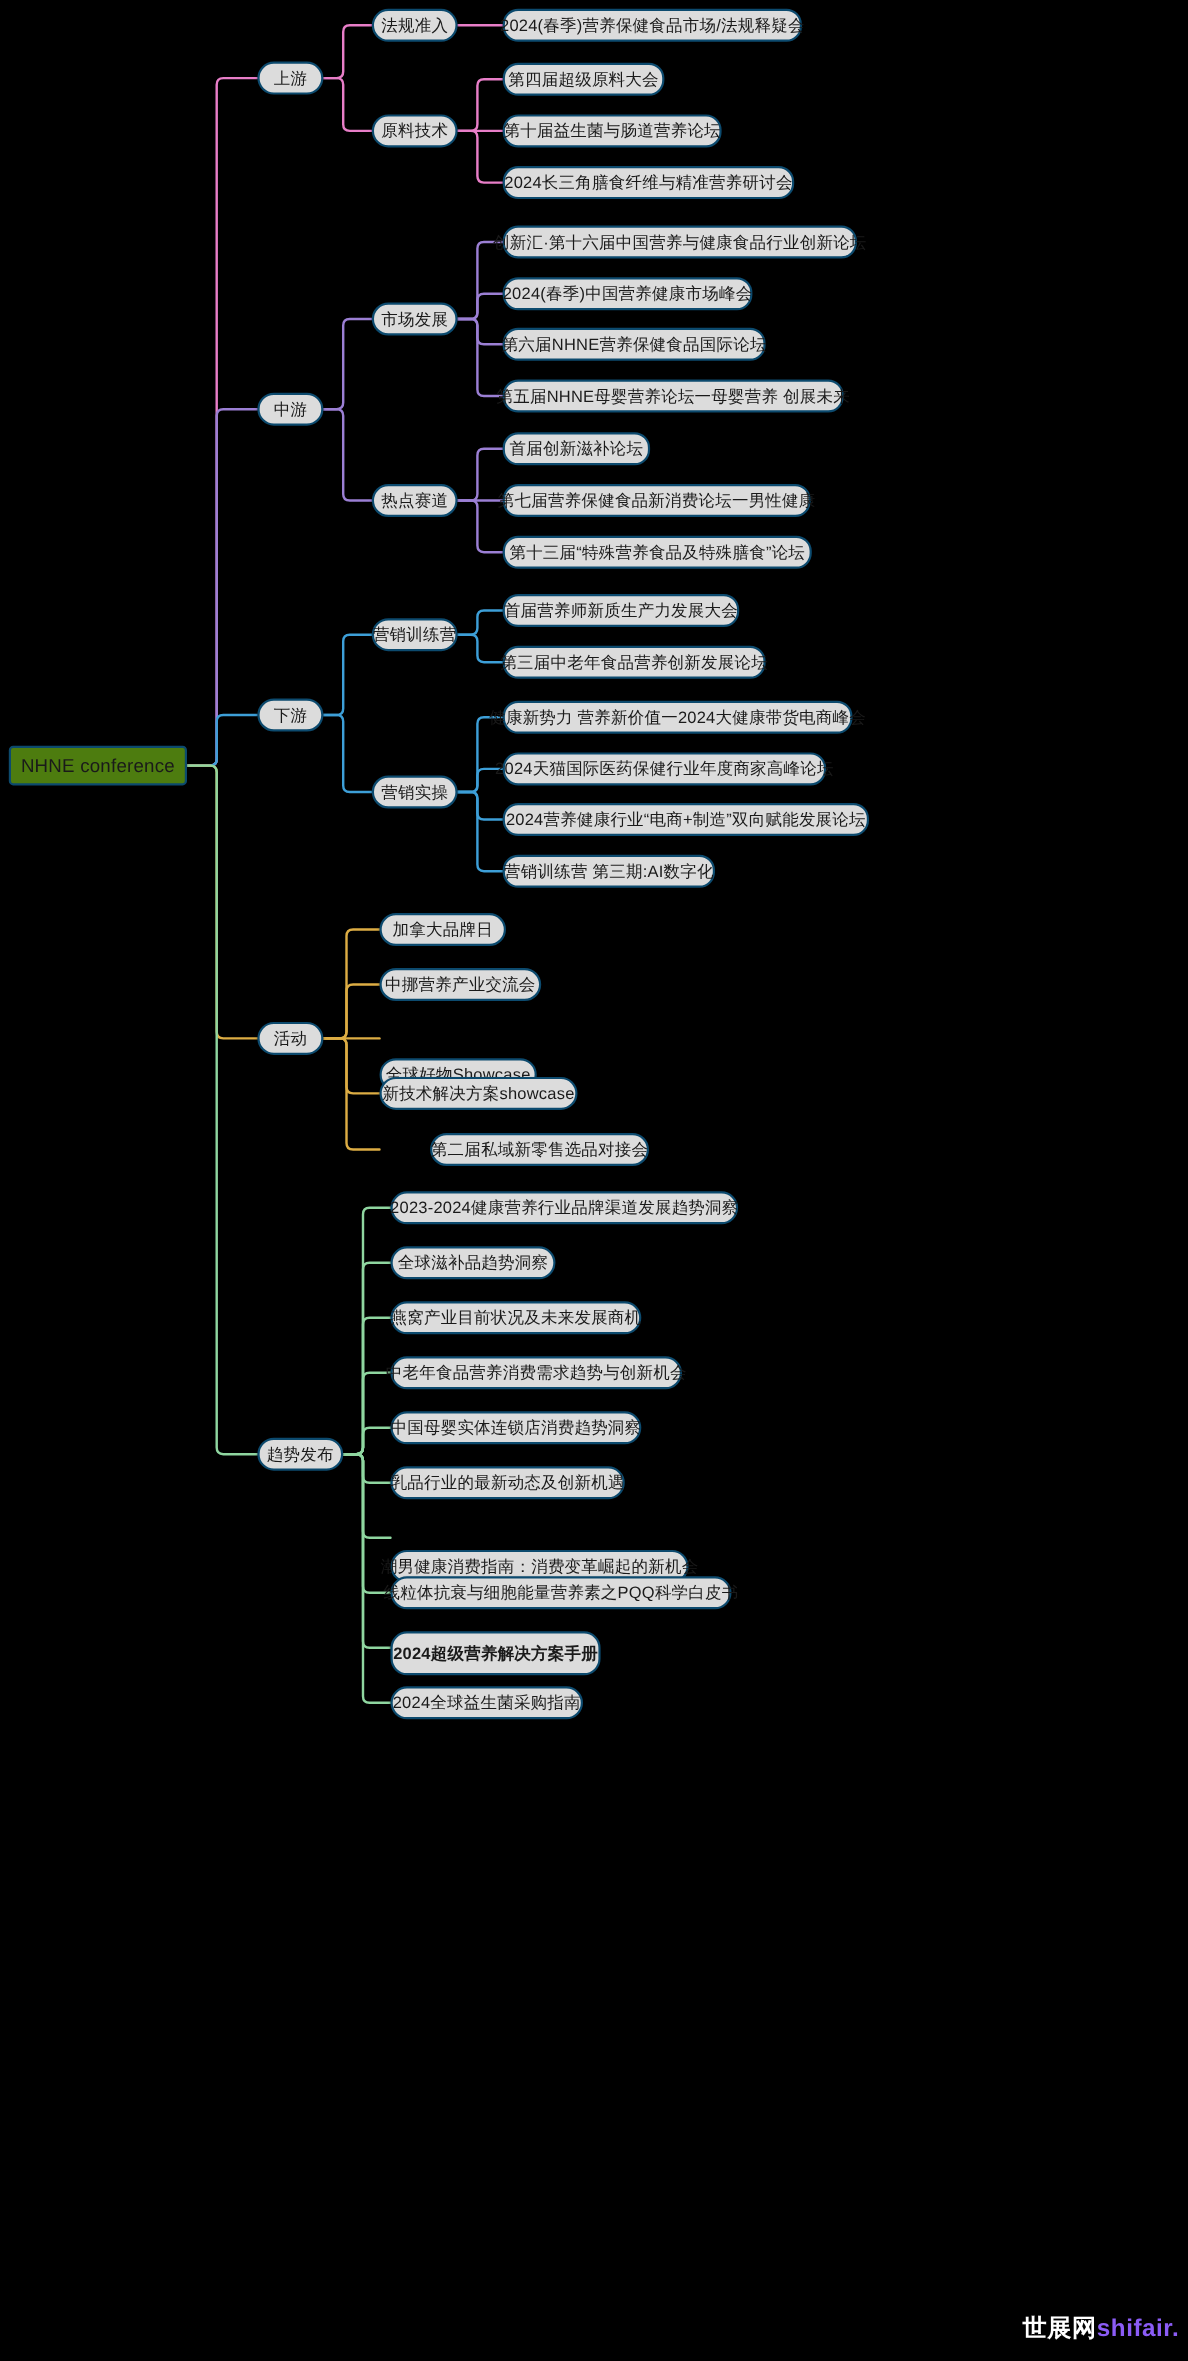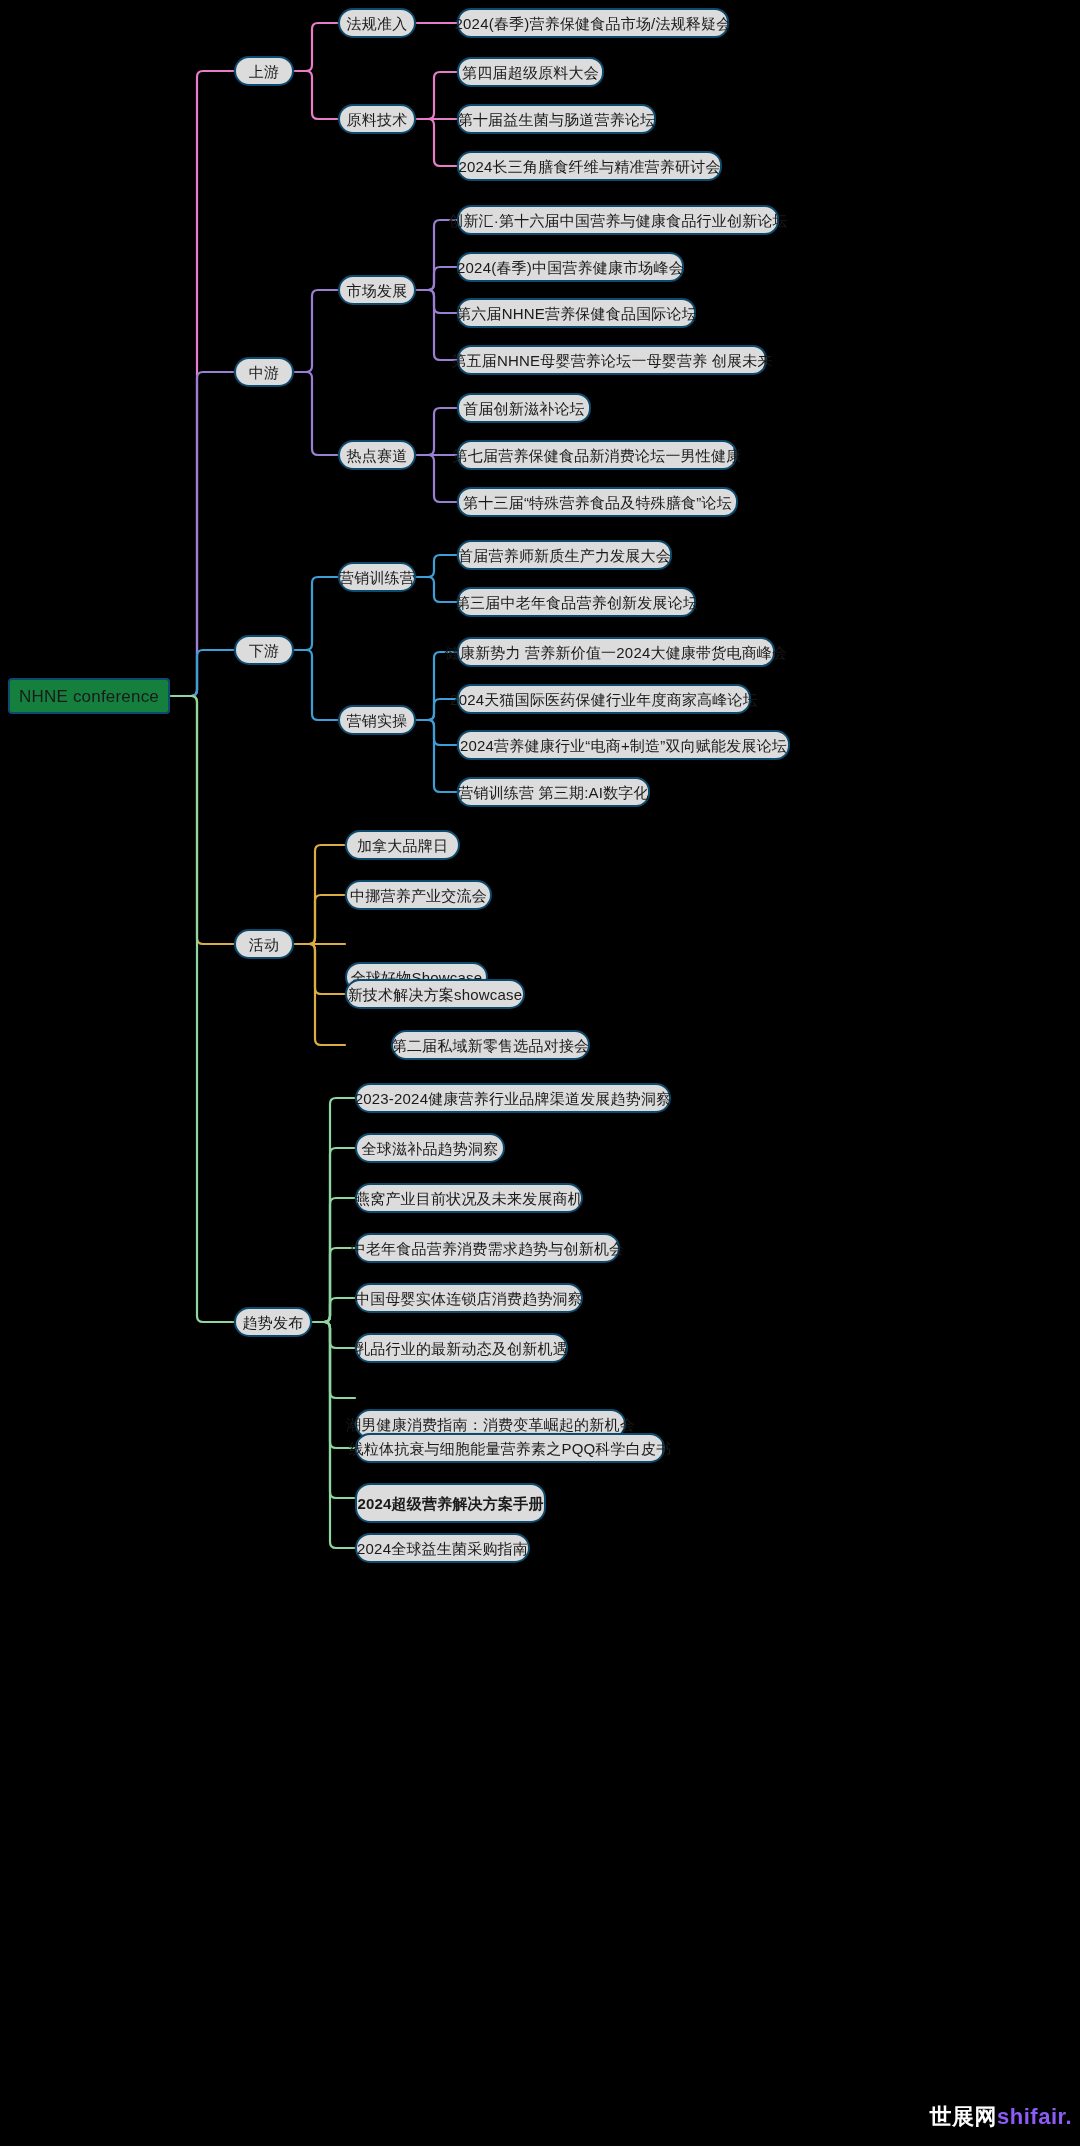--- a/index.html
+++ b/index.html
@@ -35,21 +35,21 @@
     line-height: 1;
     padding: 0 12px;
     height: 30px;
     letter-spacing: 0.2px;
   }
   .node.root {
     border-radius: 4px;
     font-size: 17px;
     height: 36px;
     padding: 0 16px;
-    background: #15803d;
+    background: #4d7c0f;
   }
   .node.branch {
     font-size: 15px;
     border-radius: 15px;
   }
   .watermark {
     position: absolute;
     right: 8px;
     bottom: 14px;
     font-size: 22px;

